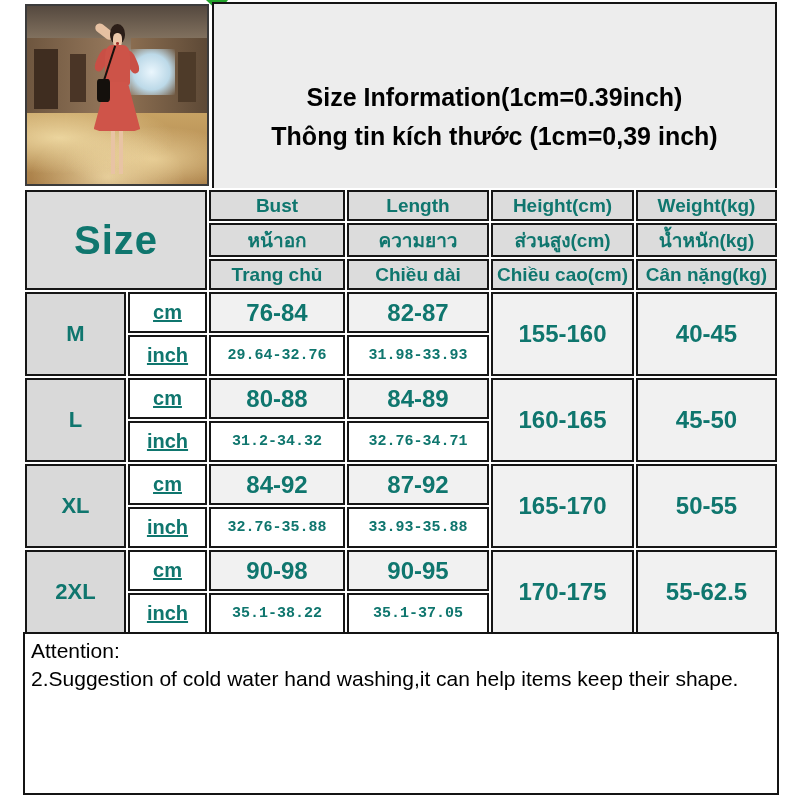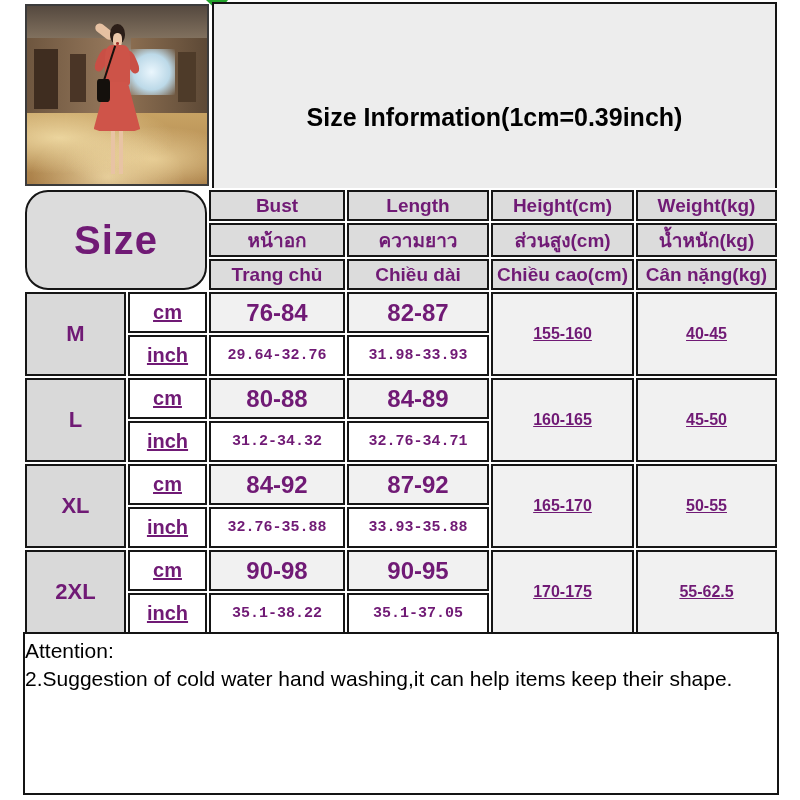--- a/index.html
+++ b/index.html
@@ -57,34 +57,34 @@
   
   .header-box { position:absolute; left:212px; top:2px; width:565px; height:230px;
                 border:2px solid #141414; background:#ededed;
                 display:flex; flex-direction:column; justify-content:center; align-items:center; }
   .header-box .line { font-weight:bold; font-size:25px; line-height:39px; color:#000; text-align:center; }
 
   
   .size-table { position:absolute; left:23px; top:188px; width:756px;
                 border-collapse:separate; border-spacing:2px; table-layout:fixed; background:#fff; }
   .size-table td { border:2px solid #161616; text-align:center; vertical-align:middle;
-                   font-weight:bold; color:#701a75; overflow:hidden; white-space:nowrap; }
+                   font-weight:bold; color:#0f766e; overflow:hidden; white-space:nowrap; }
   .size-table tr.hrow { height:31px; }
   .size-table tr.drow { height:41px; }
   td.hdr  { background:#dcdcdc; font-size:19px; }
-  td.size-cell { background:#dcdcdc; font-size:40px; letter-spacing:1px;border-radius:23px; }
+  td.size-cell { background:#dcdcdc; font-size:40px; letter-spacing:1px; }
   td.size-name { background:#d9d9d9; font-size:22px; }
   td.unit { background:#ffffff; font-size:20px;text-decoration:underline; }
   td.val-cm { background:#f1f1f1; font-size:24px; }
   td.val-inch { background:#ffffff; font-size:15px;font-family:Liberation Mono, monospace; }
-  td.val-merged { background:#f1f1f1; font-size:16px;text-decoration:underline; }
+  td.val-merged { background:#f1f1f1; font-size:24px; }
 
   
   .attention-box { position:absolute; left:23px; top:632px; width:756px; height:163px;
-                   border:2px solid #141414; background:#fff; padding:3px 8px 0 0; }
+                   border:2px solid #141414; background:#fff; padding:3px 8px 0 6px; }
   .attention-box .att-line { font-size:21px; line-height:28px; color:#000; font-weight:normal; }
 </style>
 </head>
 <body>
 
 <div class="stage">
 
   <div class="photo">
     <div class="ph-ceiling"></div>
     <div class="ph-leftwall"></div>
@@ -107,20 +107,21 @@
       <div class="ph-bag"></div>
       <div class="ph-legL"></div>
       <div class="ph-legR"></div>
     </div>
   </div>
 
   <div class="green-corner"></div>
 
   <div class="header-box">
     <div class="line">Size Information(1cm=0.39inch)</div>
+    <div class="line">Thông tin kích thước (1cm=0,39 inch)</div>
   </div>
 
   <table class="size-table">
     <colgroup>
       <col style="width:101px">
         <col style="width:79px">
         <col style="width:136px">
       <col style="width:142px">
         <col style="width:143px">
         <col style="width:141px">

